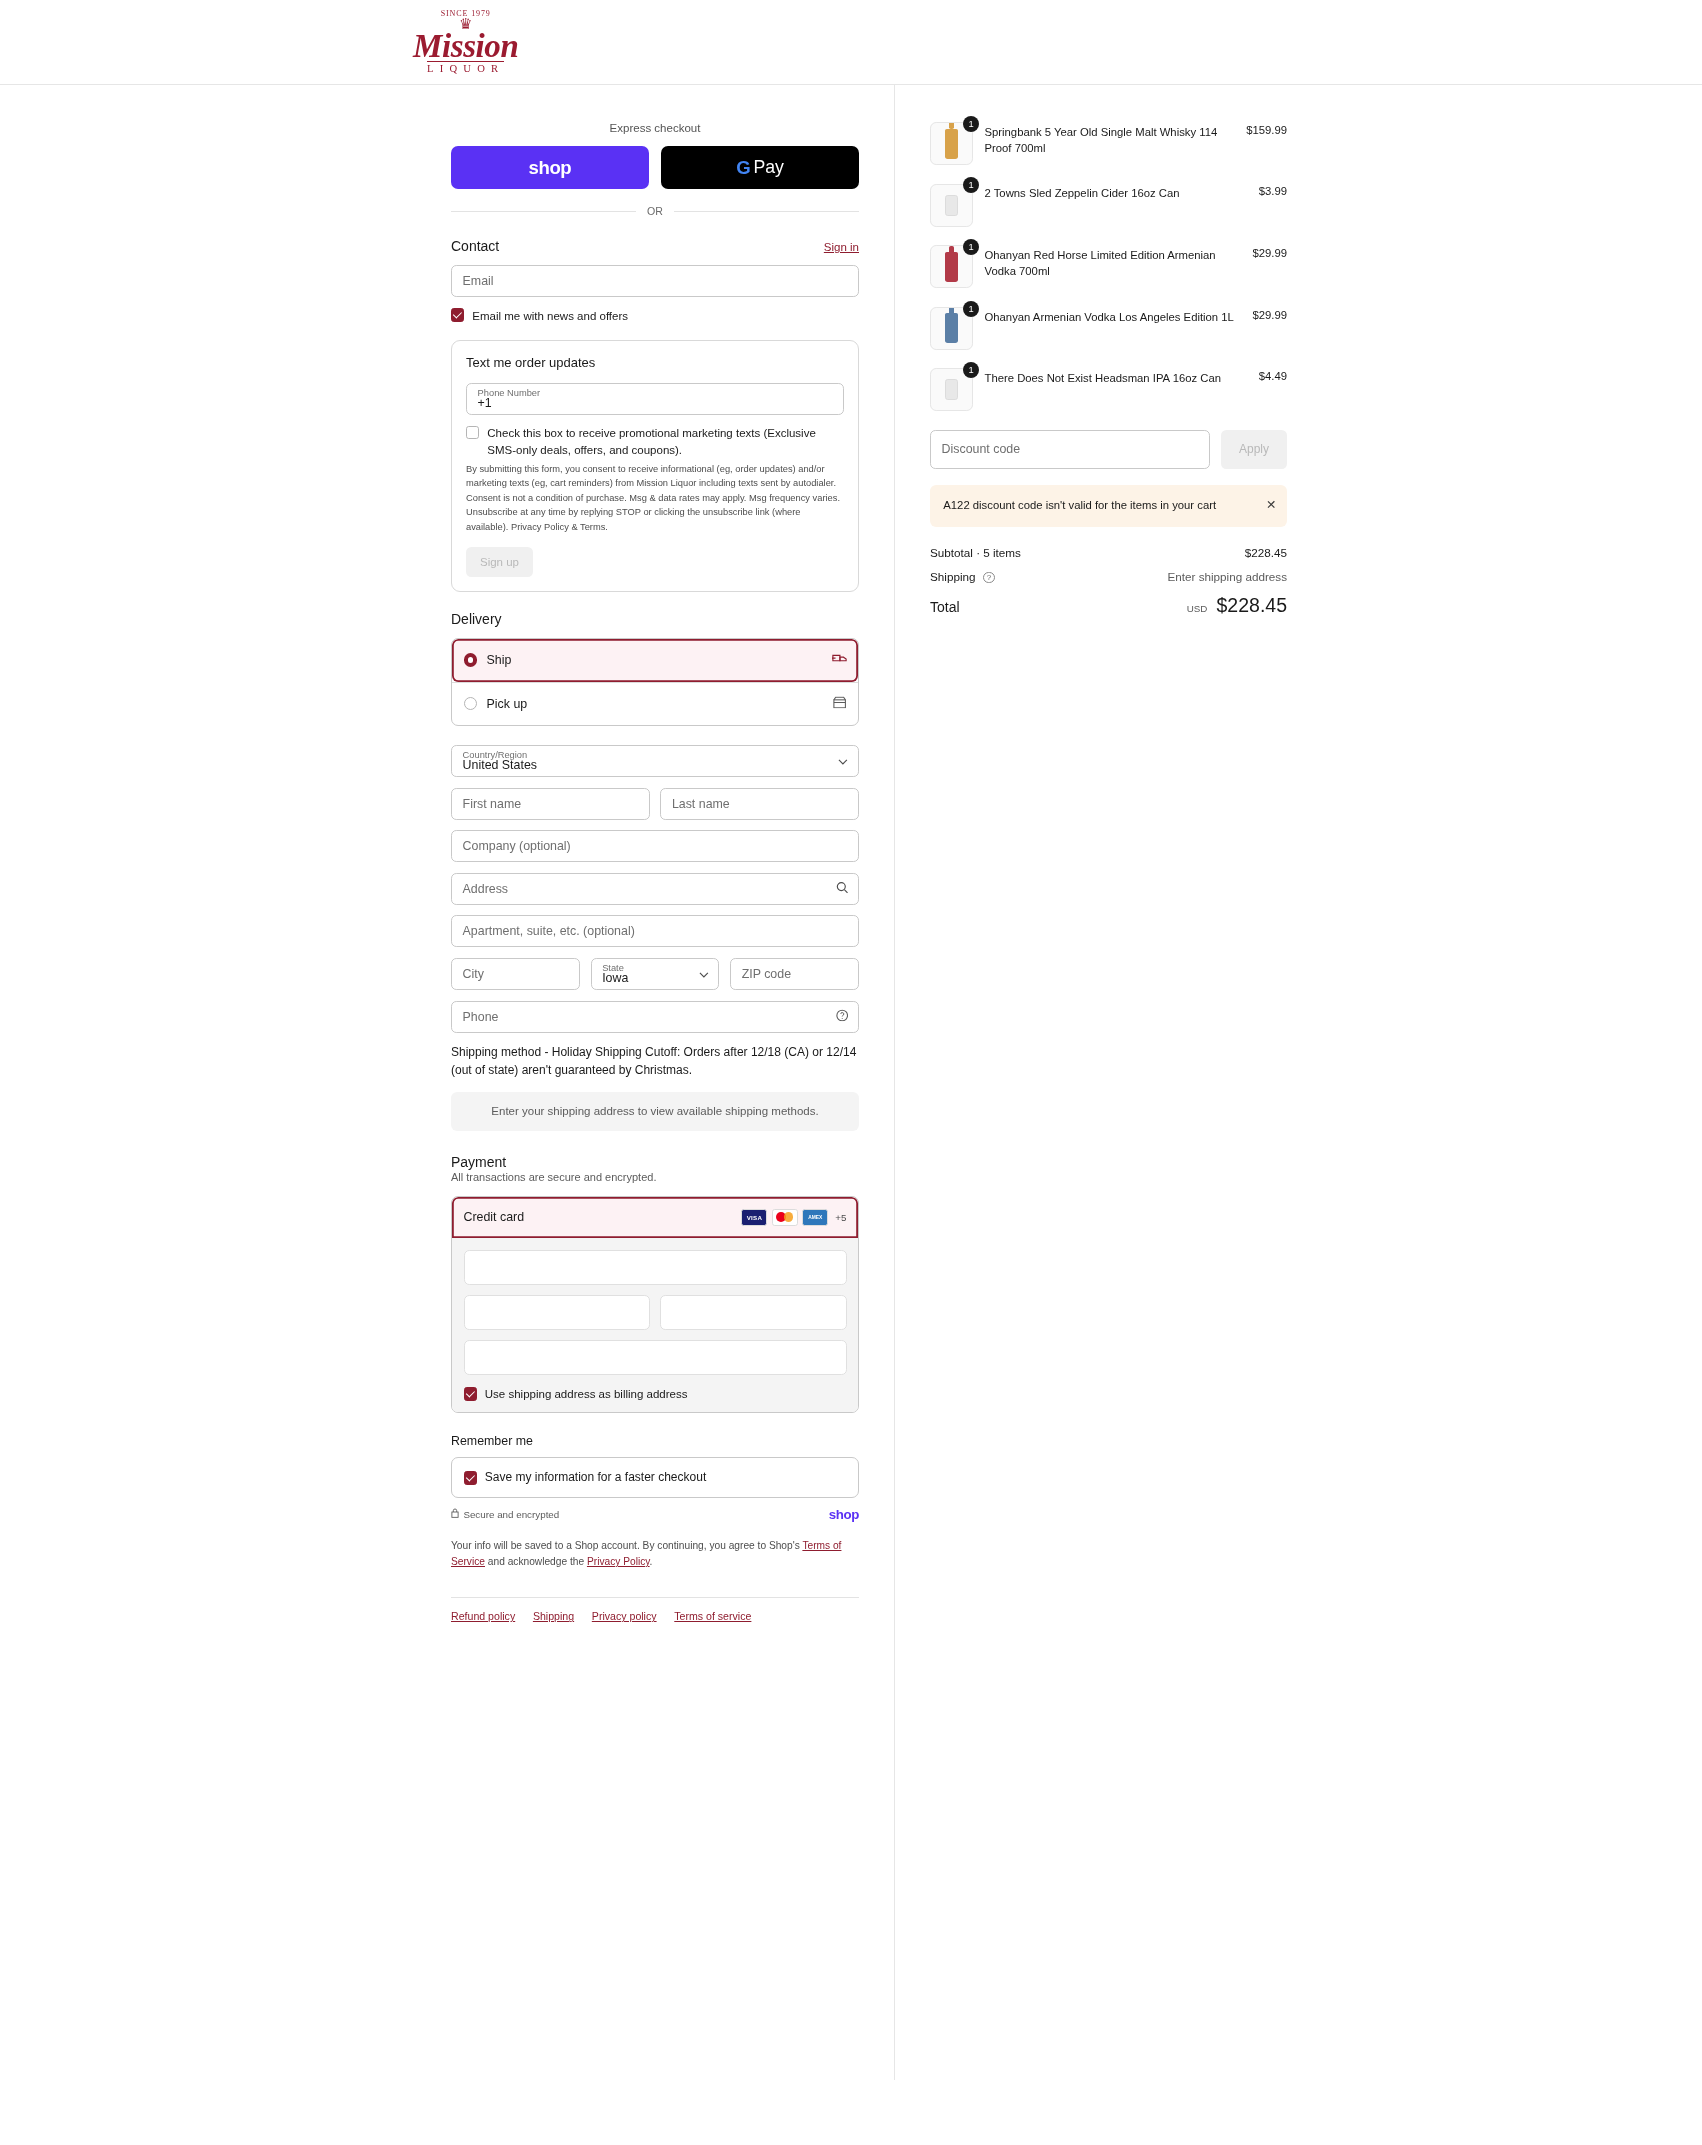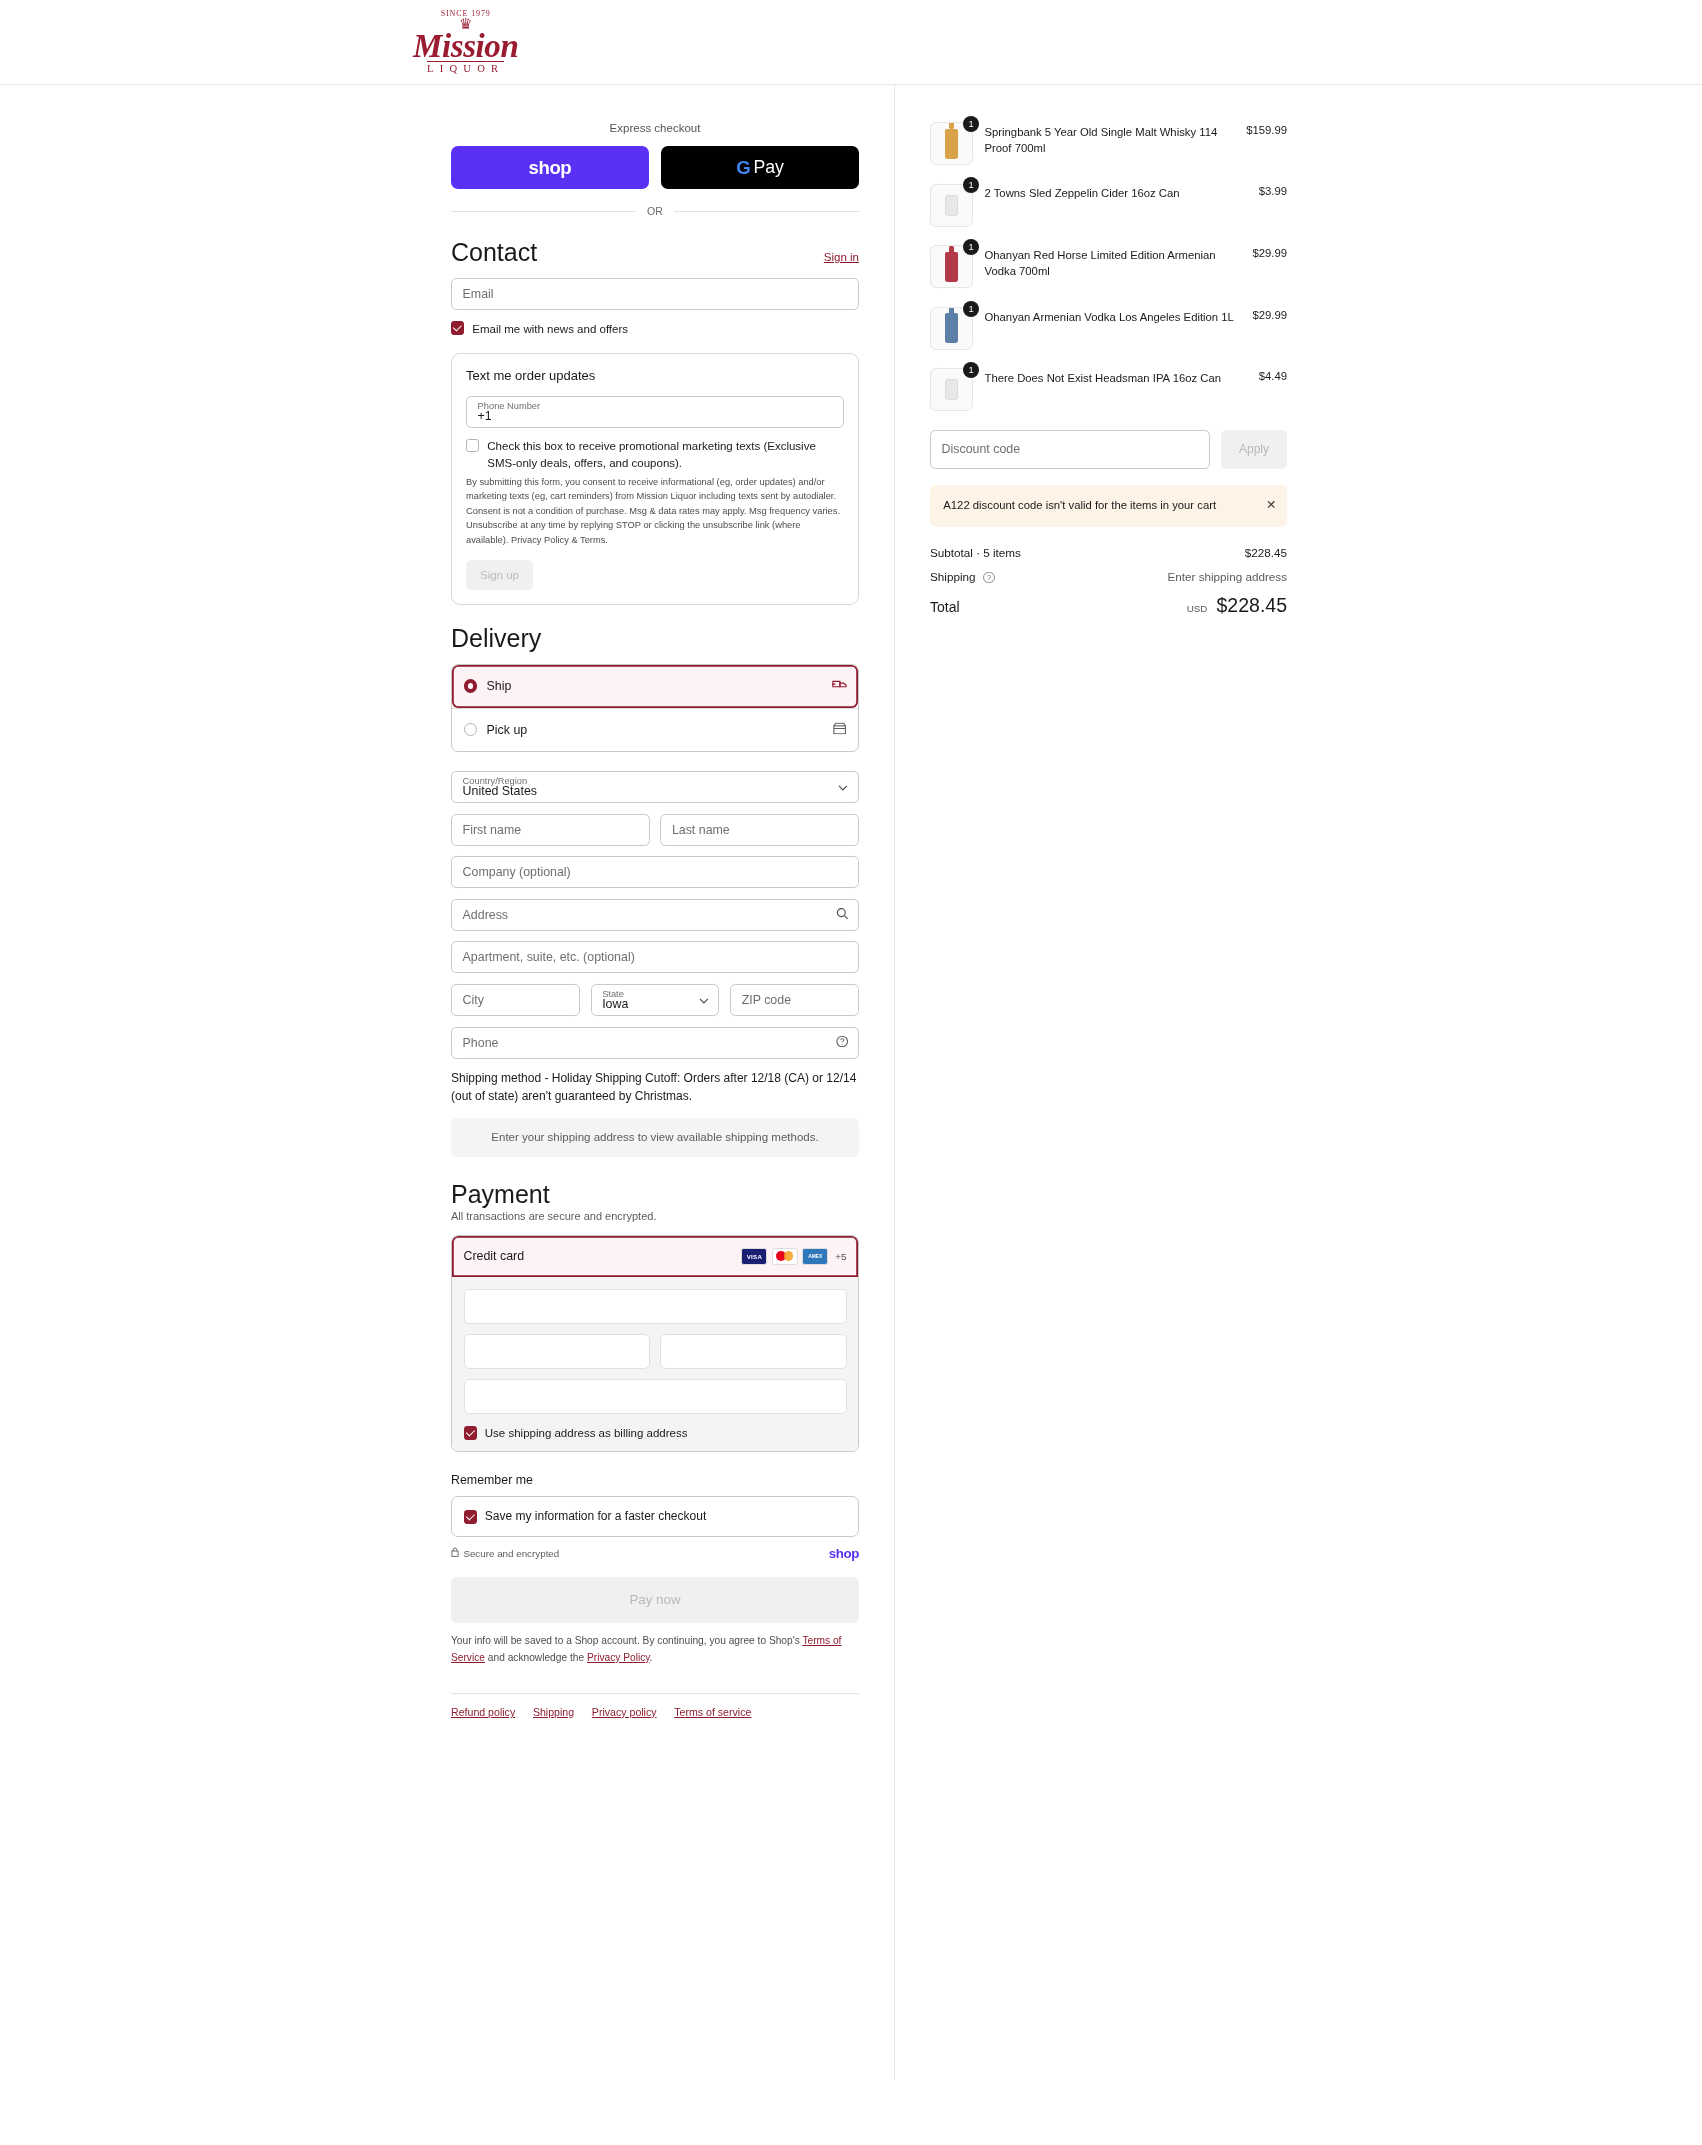--- a/index.html
+++ b/index.html
@@ -105,21 +105,21 @@
     margin: 16px 0 21px; color: #6b6b6b; font-size: 10.6px;
   }
   .or-row .line { flex: 1; height: 0.9px; background: #e3e3e3; }
 
   
   .section-head {
     display: flex; justify-content: space-between; align-items: baseline;
     margin-bottom: 10.6px;
   }
   h2.sec {
-    font-size: 25px; font-weight: 400; margin: 0; color: #1a1a1a;
+    font-size: 14px; font-weight: 400; margin: 0; color: #1a1a1a;
   }
   .signin-link { font-size: 11.5px; color: #8f1d2f; text-decoration: underline; cursor: pointer;}
 
   .field {
     position: relative;
     height: 32px;
     border: 0.9px solid #c9c9c9;
     border-radius: 5.3px;
     background: #fff;
     display: flex;
@@ -517,21 +517,20 @@
           <span>
             <svg width="8" height="9.8" viewBox="0 0 9 11" fill="none" stroke="#5c5c5c" stroke-width="1">
                   <rect x="1" y="4.5" width="7" height="6"></rect>
                   <path d="M2.6 4.5V3a1.9 1.9 0 013.8 0v1.5"></path>
                 </svg>
           </span>
           <span>Secure and encrypted</span>
         </span>
         <span class="shop-mini">shop</span>
       </div>
-      <button class="paynow">Pay now</button>
       <div class="finaltext">
         <span>Your info will be saved to a Shop account. By continuing, you agree to Shop's </span><a>Terms of Service</a><span> and acknowledge the </span><a>Privacy Policy</a><span>.</span>
       </div>
     </div>
 
     <div class="footer-links">
       <a>Refund policy</a>
       <a>Shipping</a>
       <a>Privacy policy</a>
       <a>Terms of service</a>

